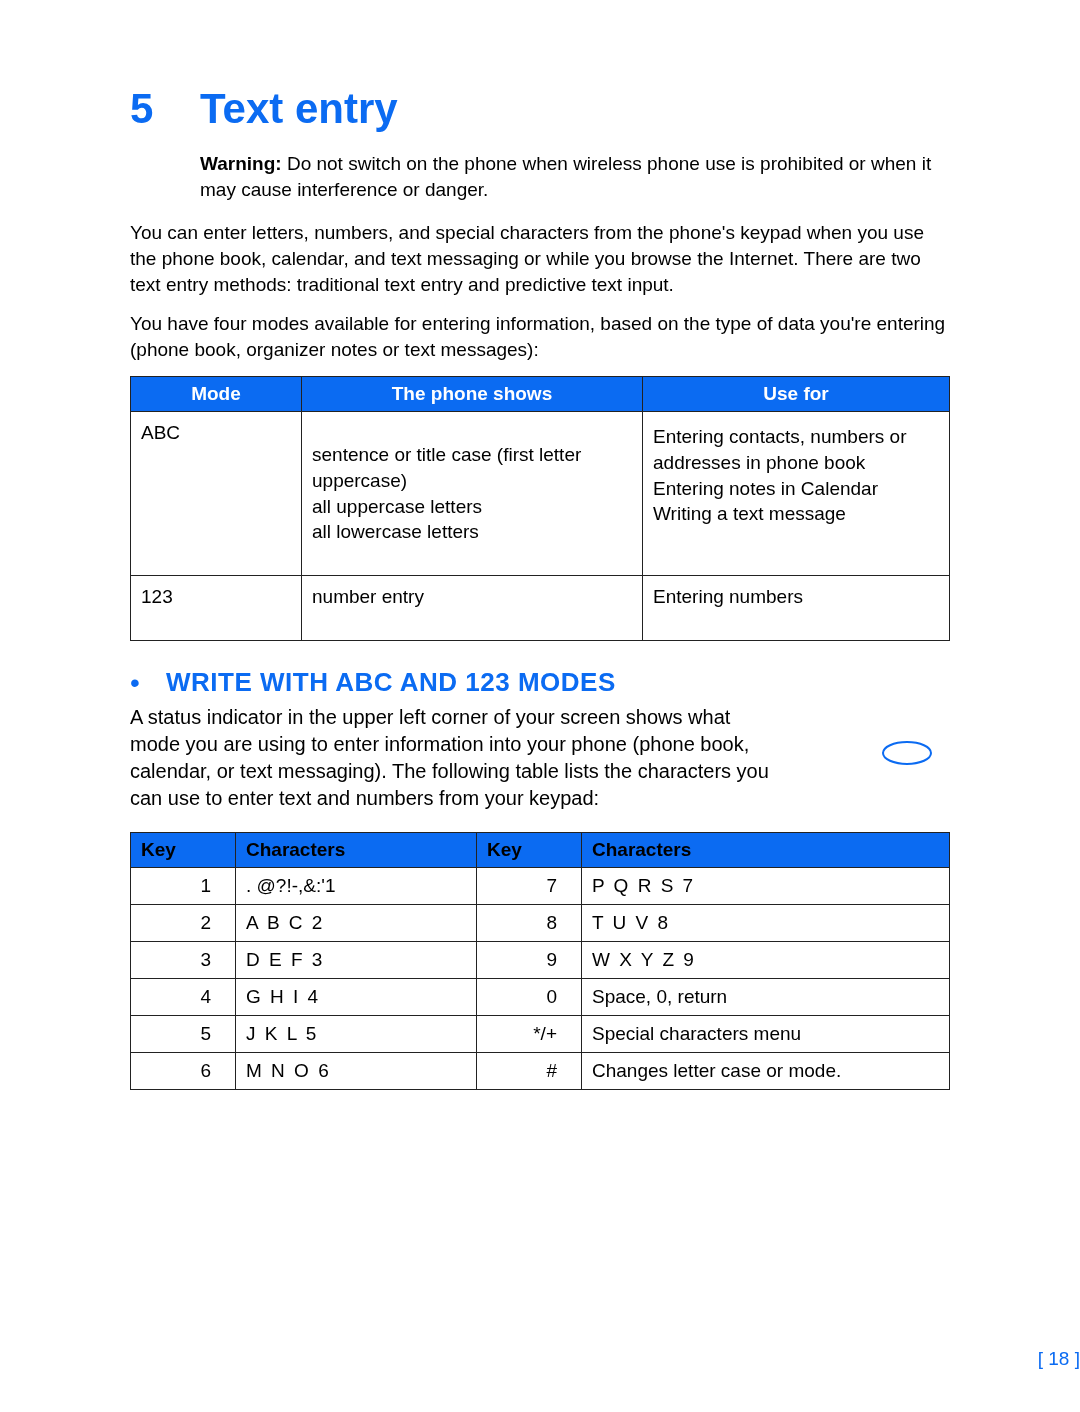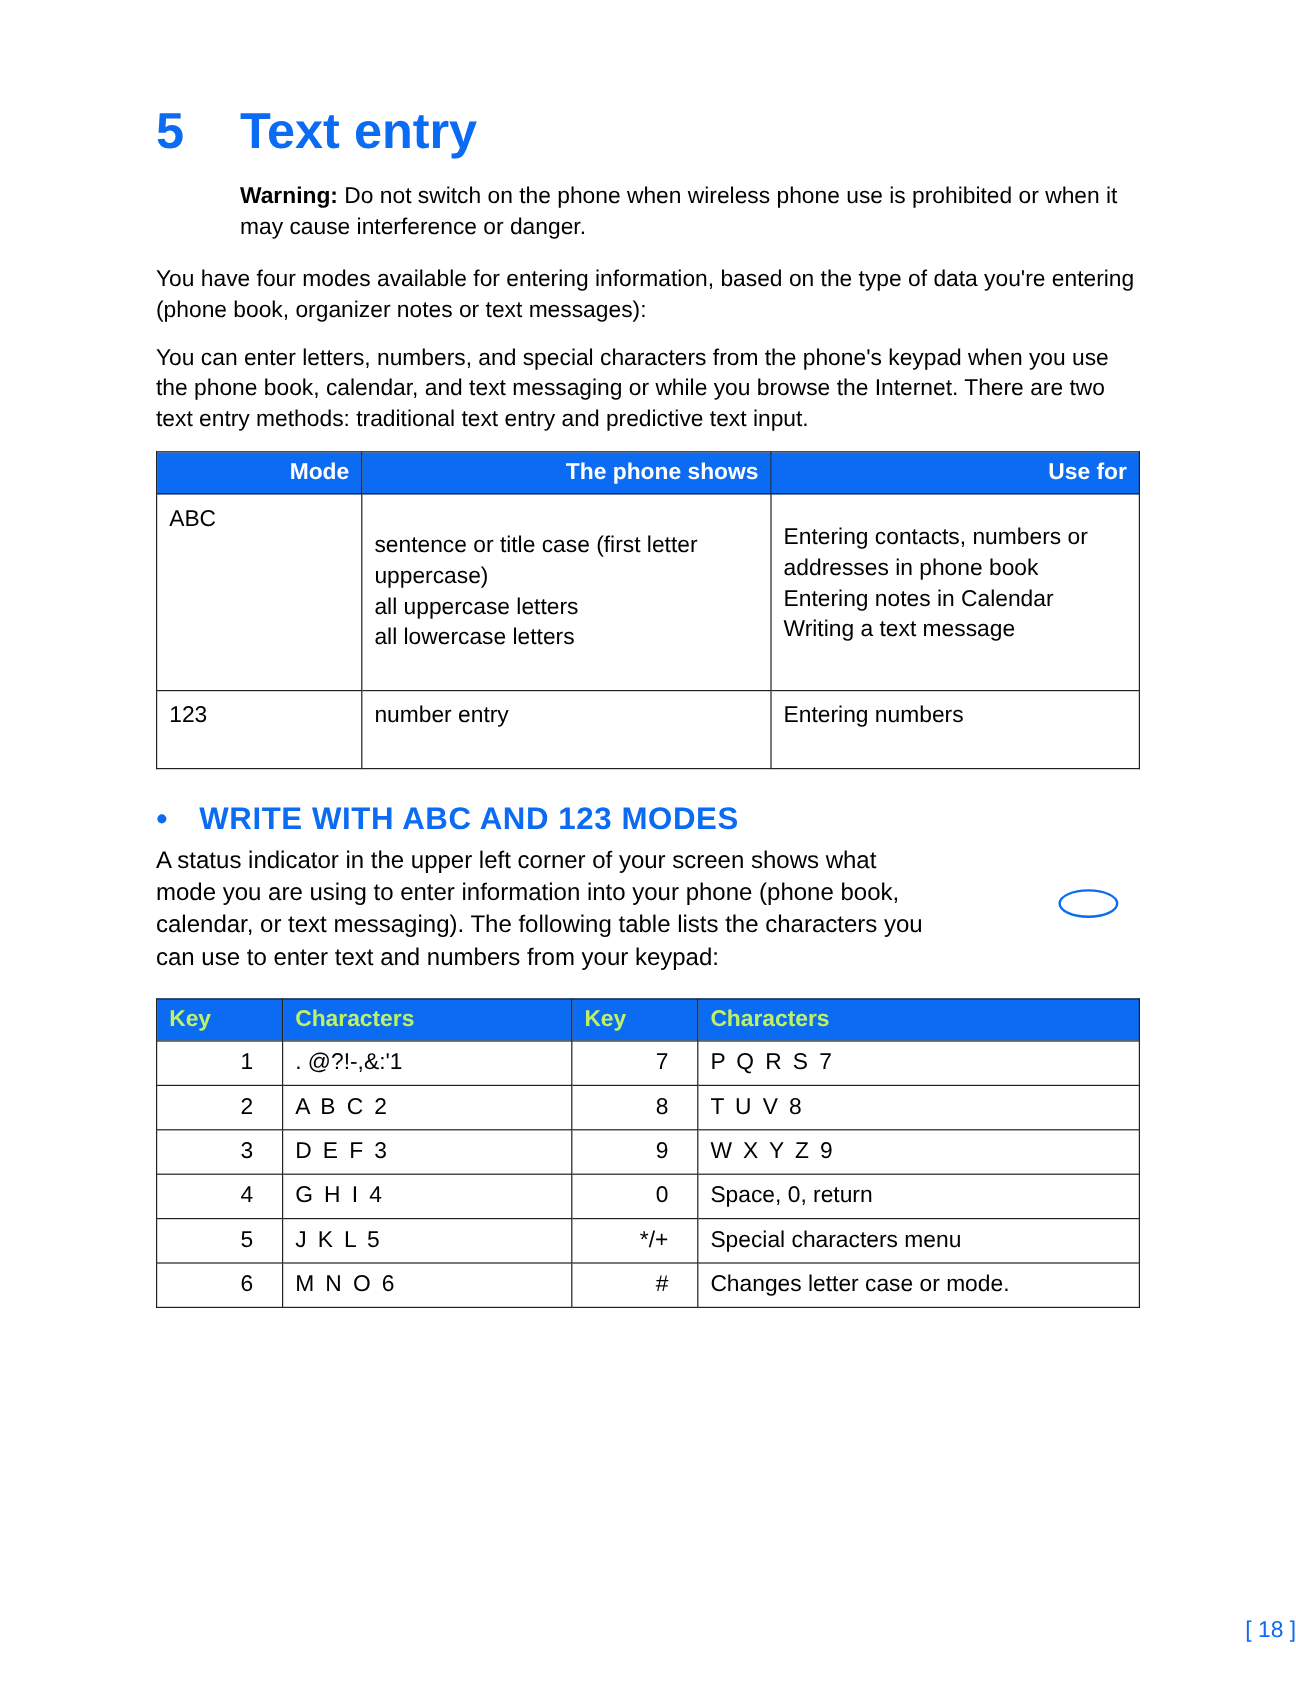--- a/index.html
+++ b/index.html
@@ -49,21 +49,21 @@
   table.modes {
     width: 100%;
     border-collapse: collapse;
     font-size: 19px;
     margin-top: 8px;
     margin-bottom: 26px;
   }
   table.modes th {
     background: #0b6bf2;
     color: #fff;
-    text-align: right;
+    text-align: center;
     font-weight: bold;
     padding: 6px 10px;
     border: 1px solid #222;
   }
   table.modes td {
     border-left: 1px solid #222;
     border-right: 1px solid #222;
     border-bottom: 1px solid #222;
     padding: 8px 10px 30px 10px;
     vertical-align: top;
@@ -106,21 +106,21 @@
     width: 56px;
     height: 30px;
   }
   table.keys {
     width: 100%;
     border-collapse: collapse;
     font-size: 19px;
   }
   table.keys th {
     background: #0b6bf2;
-    color: #bef264;
+    color: #000000;
     text-align: left;
     font-weight: bold;
     padding: 6px 10px;
     border: 1px solid #222;
   }
   table.keys td {
     border-left: 1px solid #222;
     border-right: 1px solid #222;
     border-bottom: 1px solid #222;
     padding: 7px 10px;
@@ -154,41 +154,41 @@
 
   <div class="chapter-heading">
     <div class="chapter-number">5</div>
     <div class="chapter-title">Text entry</div>
   </div>
 
   <div class="warning-block">
     <span class="warning-label">Warning:</span><span> Do not switch on the phone when wireless phone use is prohibited or when it may cause interference or danger.</span>
   </div>
 
+  <div class="body-text">You can enter letters, numbers, and special characters from the phone's keypad when you use the phone book, calendar, and text messaging or while you browse the Internet. There are two text entry methods: traditional text entry and predictive text input.</div>
   <div class="body-text">You have four modes available for entering information, based on the type of data you're entering (phone book, organizer notes or text messages):</div>
-  <div class="body-text">You can enter letters, numbers, and special characters from the phone's keypad when you use the phone book, calendar, and text messaging or while you browse the Internet. There are two text entry methods: traditional text entry and predictive text input.</div>
 
   <table class="modes">
     <thead>
       <tr>
         <th style="width:150px">Mode</th>
         <th style="width:320px">The phone shows</th>
         <th>Use for</th>
       </tr>
     </thead>
     <tbody>
       <tr>
         <td>ABC</td>
         <td>
             <span style="display:block;margin-top:22px;white-space:pre-line">sentence or title case (first letter uppercase)
 all uppercase letters
 all lowercase letters</span>
           </td>
         <td>
-            <span style="display:block;margin-top:15px;white-space:pre-line">Entering contacts, numbers or addresses in phone book
+            <span style="display:block;margin-top:4px;white-space:pre-line">Entering contacts, numbers or addresses in phone book
 Entering notes in Calendar
 Writing a text message</span>
           </td>
       </tr>
       <tr>
         <td>123</td>
         <td>number entry</td>
         <td>Entering numbers</td>
       </tr>
     </tbody>

